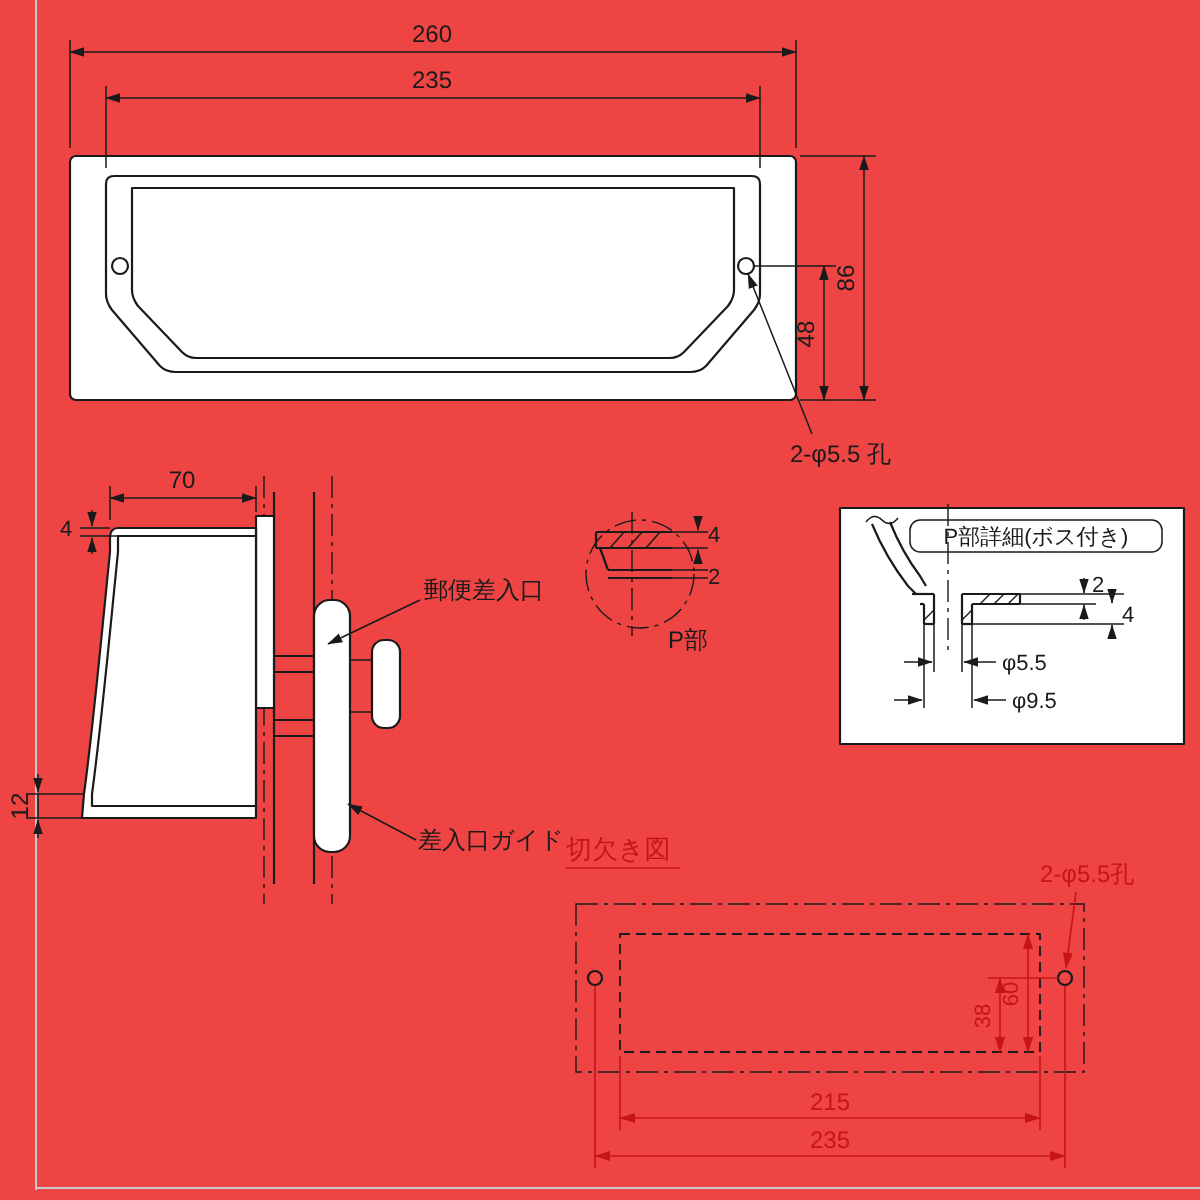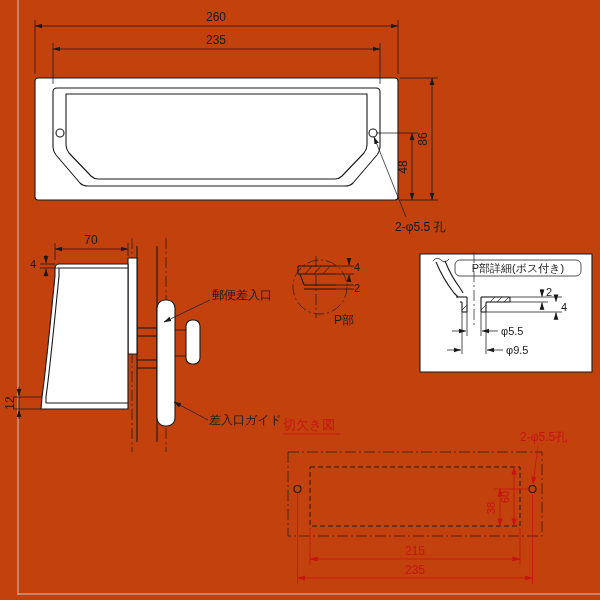--- a/index.html
+++ b/index.html
@@ -1,16 +1,16 @@
 <!DOCTYPE html>
 <html><head>
 <meta charset="utf-8">
 <style>
   html,body{margin:0;padding:0;background:#ffffff;}
-  .canvas{width:600px;height:600px;position:relative;background:#c2410c;overflow:hidden;}
+  .canvas{width:600px;height:600px;position:relative;background:#ef4444;overflow:hidden;}
   svg{display:block;}
   
   .o  {stroke:#1a1a1a;stroke-width:1.1;fill:none;stroke-linejoin:round;}
   .of {stroke:#1a1a1a;stroke-width:1.1;fill:#ffffff;stroke-linejoin:round;}
   .d  {stroke:#1a1a1a;stroke-width:0.75;fill:none;}
   .ch {stroke:#1a1a1a;stroke-width:0.7;fill:none;stroke-dasharray:11 3 2 3;}
   .hd {stroke:#1a1a1a;stroke-width:0.9;fill:none;stroke-dasharray:5 3;}
   .rd {stroke:#c81414;stroke-width:0.8;fill:none;}
   .fr {stroke:#c9c9c9;stroke-width:1;fill:none;}
   text{font-family:"Liberation Sans","DejaVu Sans",sans-serif;fill:#1a1a1a;}

